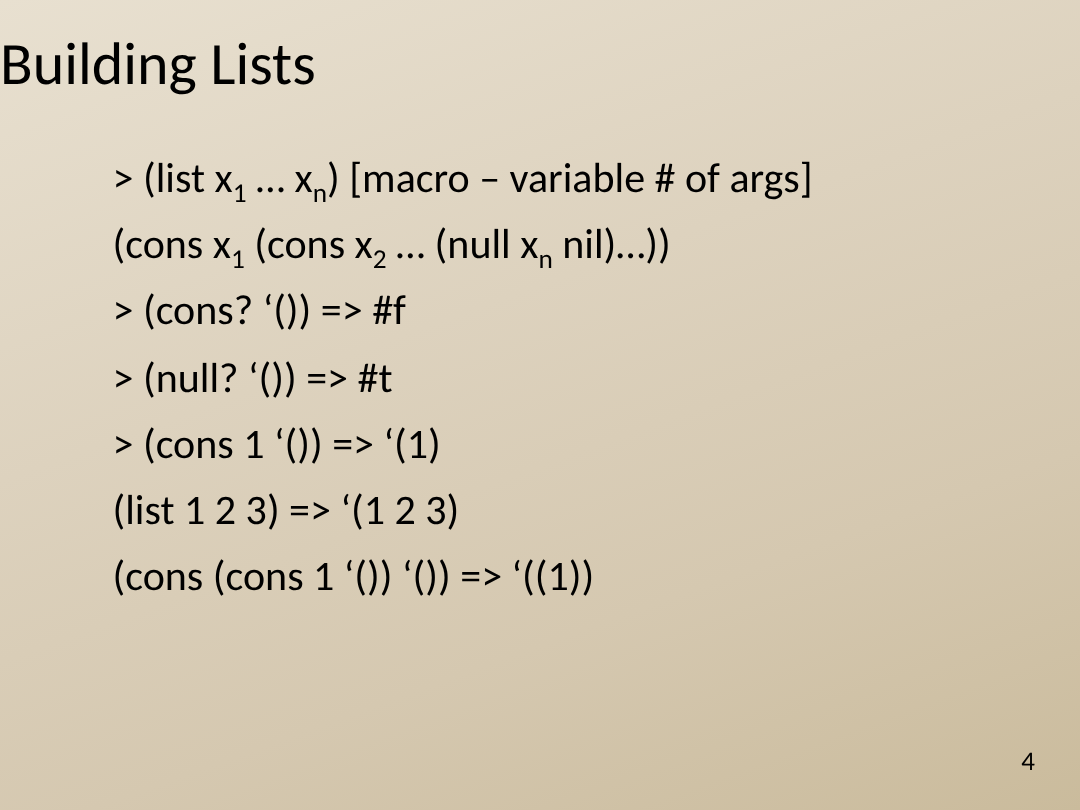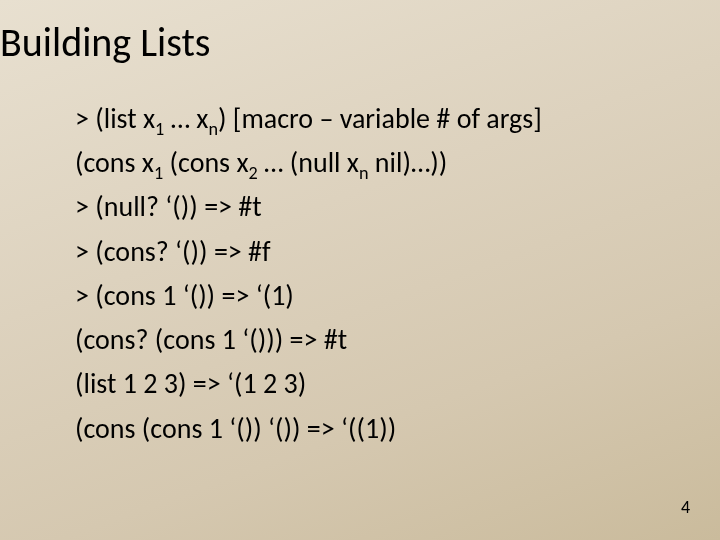--- a/index.html
+++ b/index.html
@@ -47,21 +47,20 @@
   }
 </style>
 </head>
 <body>
 
 <div class="title">Building Lists</div>
 
 <div class="body">
   <div class="line"><span>&gt; (list x</span><sub>1</sub><span> … x</span><sub>n</sub><span>)  [macro – variable # of args]</span></div>
   <div class="line"><span>   (cons x</span><sub>1</sub><span> (cons x</span><sub>2</sub><span> … (null x</span><sub>n</sub><span> nil)…))</span></div>
+  <div class="line">&gt; (cons? ‘()) =&gt; #f</div>
   <div class="line">&gt; (null? ‘()) =&gt; #t</div>
-  <div class="line">&gt; (cons? ‘()) =&gt; #f</div>
   <div class="line">&gt; (cons 1 ‘()) =&gt; ‘(1)</div>
-  <div class="line">(cons? (cons 1 ‘())) =&gt; #t</div>
   <div class="line">(list 1 2 3) =&gt; ‘(1 2 3)</div>
   <div class="line">(cons (cons 1 ‘()) ‘()) =&gt; ‘((1))</div>
 </div>
 
 <div class="pagenum">4</div>
 
 </body></html>

